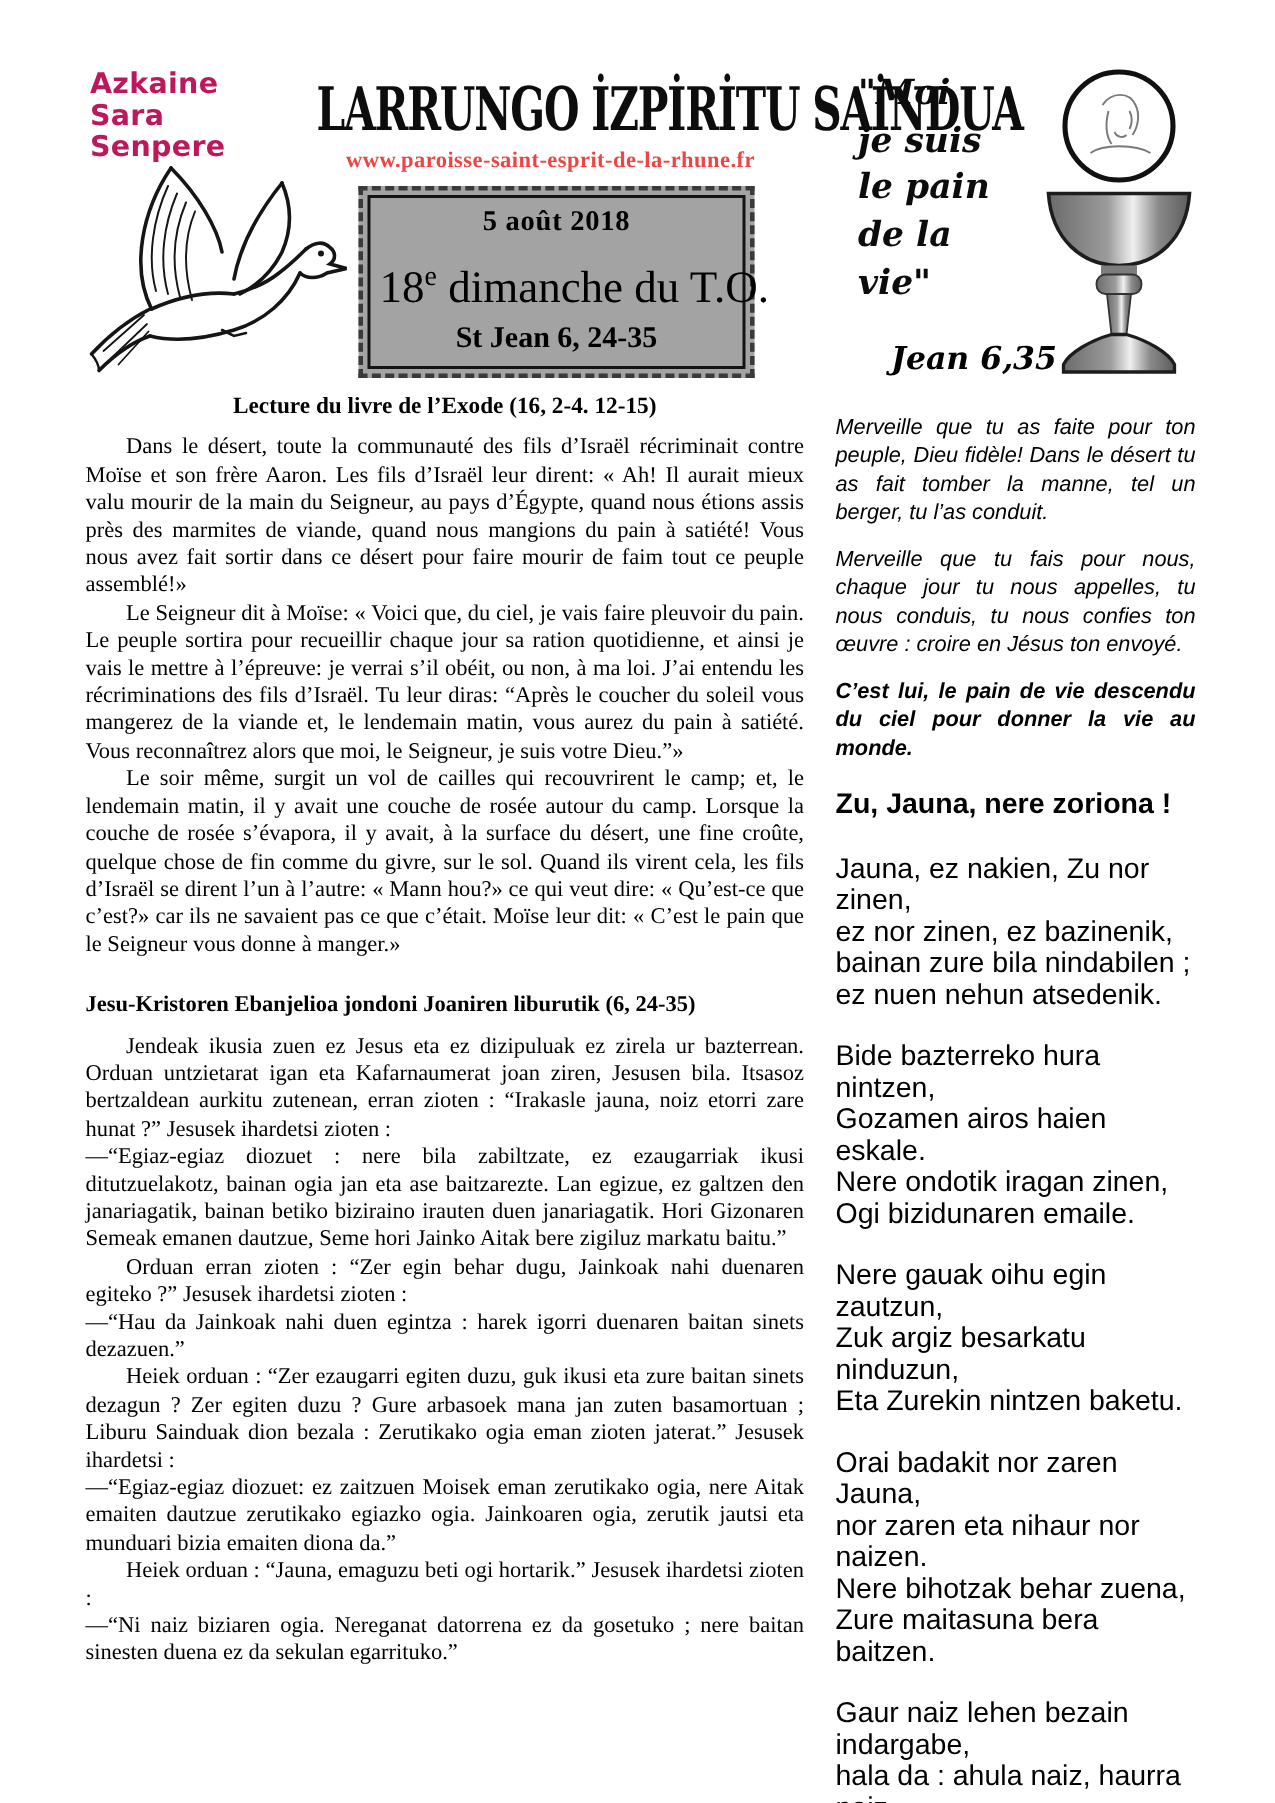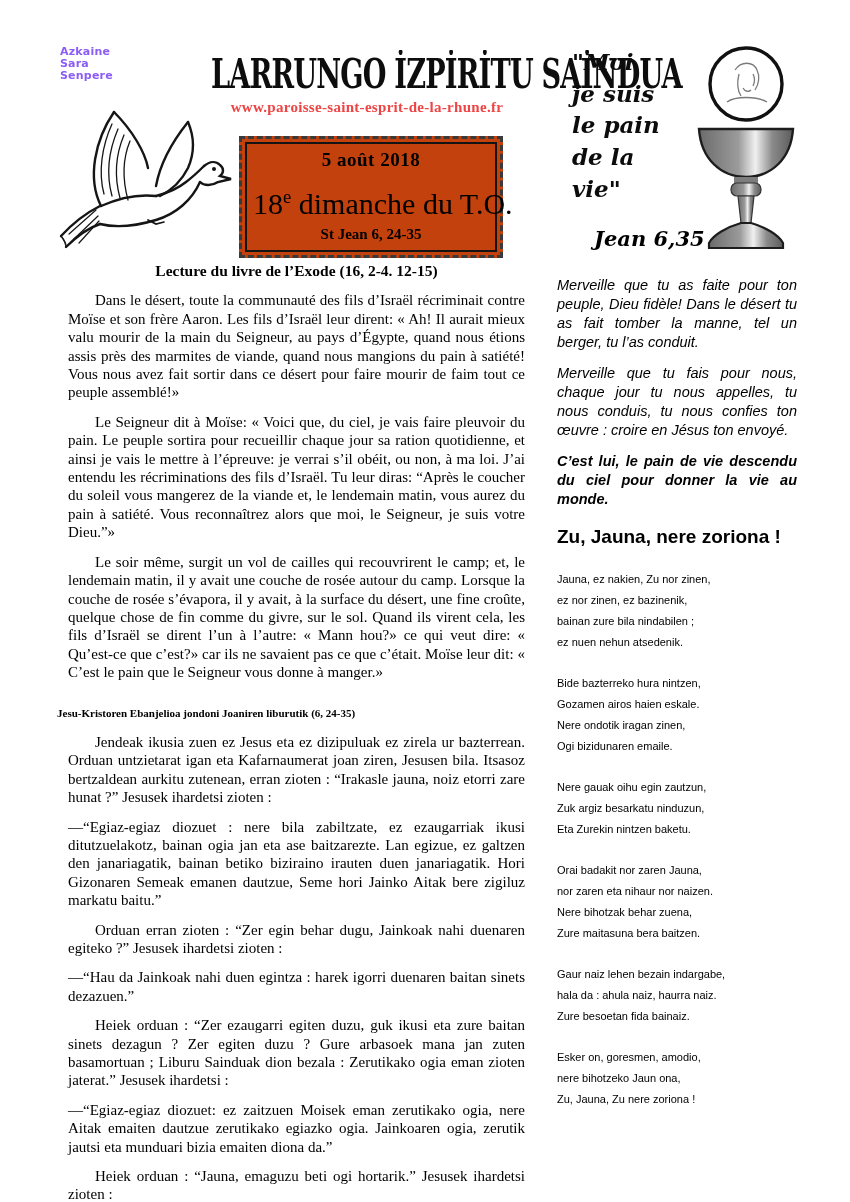--- a/index.html
+++ b/index.html
@@ -6,86 +6,86 @@
   body{
     width:850px;height:1202px;background:#ffffff;color:#000;
     font-family:"Liberation Serif", serif;position:relative;overflow:hidden;
   }
   .page{position:absolute;inset:0;background:#fff;}
 
   
   .location{
     position:absolute;left:60px;top:46px;
     font-family:"DejaVu Sans", sans-serif;font-weight:bold;
-    font-size:11px;line-height:1.1;color:#8b5cf6;letter-spacing:.2px;
+    font-size:19px;line-height:1.1;color:#be185d;letter-spacing:.2px;
   }
   .main-title{
     position:absolute;left:172px;top:50px;width:390px;text-align:center;
     font-family:"DejaVu Serif", serif;font-weight:bold;font-size:34px;
     white-space:nowrap;transform:scale(.80,1.18);transform-origin:center top;
     letter-spacing:-1px;color:#0d0d0d;
   }
   .website{
     position:absolute;left:172px;top:99px;width:390px;text-align:center;
     font-weight:bold;font-size:15px;letter-spacing:.3px;color:#ef4444;
   }
   .dove{position:absolute;left:50px;top:106px;}
   .event-box-outer{
-    position:absolute;left:239px;top:136px;width:252px;
-    border:3px dashed #3a3a3a;padding:3px;background:#c2410c;
+    position:absolute;left:239px;top:124px;width:252px;
+    border:3px dashed #3a3a3a;padding:3px;background:#a3a3a3;
   }
   .event-box{
     border:2px solid #141414;text-align:center;padding:5px 6px 7px;
   }
   .event-date{font-weight:bold;font-size:19px;letter-spacing:.5px;}
   .event-title{font-size:30px;margin-top:15px;margin-bottom:5px;white-space:nowrap;}
   .event-title sup{font-size:.62em;}
-  .event-reading{font-weight:bold;font-size:15px;}
+  .event-reading{font-weight:bold;font-size:20px;}
   .quote{
     position:absolute;left:572px;top:46px;
     font-family:"DejaVu Serif", serif;font-weight:bold;font-style:italic;
     font-size:23px;line-height:1.38;color:#0c0c0c;
   }
   .quote-ref{
     position:absolute;left:594px;top:226px;
     font-family:"DejaVu Serif", serif;font-weight:bold;font-style:italic;
     font-size:21px;
   }
   .chalice{position:absolute;left:686px;top:44px;}
 
   
   .col-left{
     position:absolute;left:57px;top:262px;width:479px;
     font-size:15px;line-height:18.4px;text-align:justify;
   }
   .reading-heading{
     font-weight:bold;font-size:15.5px;margin:0 0 9px 0;text-align:center;
   }
-  .body{margin:11px;}
+  .body{margin:0;}
   .body.indent{text-indent:27px;}
   .gospel-heading{
-    margin:22px 0 9px;text-align:left;font-size:11px;
+    margin:22px 0 9px;text-align:left;font-size:15px;
   }
   .gospel-heading .gh-bold{font-weight:bold;}
   .gospel-bold{font-weight:normal;text-indent:0;}
 
   
   .col-right{
     position:absolute;left:557px;top:276px;width:240px;
     font-family:"Liberation Sans","DejaVu Sans",sans-serif;
     font-size:14.5px;color:#000;
   }
   .med{
     font-style:italic;text-align:justify;line-height:19px;margin:0 0 12px;
   }
   .med.bold{font-weight:bold;}
   .hymn-title{
     font-weight:bold;font-size:19px;margin:17px 0 21px;font-style:normal;
   }
-  .stanza{margin:0 0 20px;font-size:11px;line-height:21px;}
+  .stanza{margin:0 0 20px;font-size:19px;line-height:21px;}
 </style>
 </head>
 <body>
 
 <div class="page">
 
   <div class="location">
     <div>Azkaine</div>
     <div>Sara</div>
     <div>Senpere</div>

